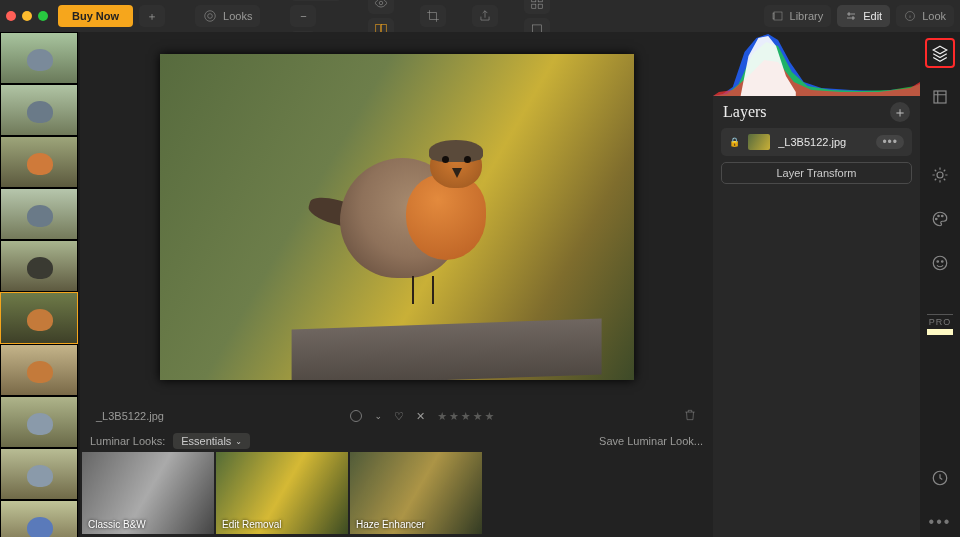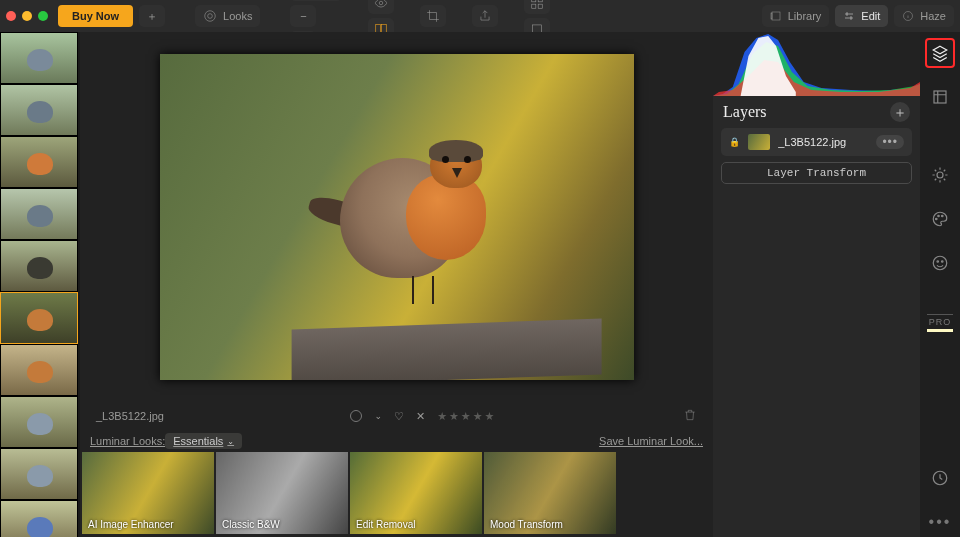--- a/index.html
+++ b/index.html
@@ -49,45 +49,45 @@
   .robin .eye.l{left:96px;top:18px;}
   .robin .eye.r{left:118px;top:18px;}
   .robin .beak{position:absolute;left:106px;top:30px;width:0;height:0;border-left:5px solid transparent;border-right:5px solid transparent;border-top:10px solid #2c2218;}
   .robin .tail{position:absolute;left:-38px;top:64px;width:70px;height:24px;background:#4b392c;border-radius:40% 10% 10% 40%;transform:rotate(16deg);}
   .robin .leg{position:absolute;width:2px;height:28px;background:#2c2218;top:138px;}
   .robin .leg.l{left:66px;}
   .robin .leg.r{left:86px;}
   .meta-row{height:28px;display:flex;align-items:center;padding:0 16px;gap:12px;color:var(--fg-dim);font-size:11px;}
   .meta-row .stars{letter-spacing:2px;color:#5a5a58;}
   .meta-row .grow{flex:1;}
-  .looks-bar{height:22px;display:flex;align-items:center;padding:0 10px;color:var(--fg-dim);font-size:11px;text-decoration:underline;}
+  .looks-bar{height:22px;display:flex;align-items:center;padding:0 10px;gap:8px;color:var(--fg-dim);font-size:11px;}
   .chip{background:#3a3a38;border-radius:4px;padding:2px 8px;display:flex;align-items:center;gap:4px;color:#ccc;}
   .chip .chev{font-size:8px;}
   .looks-bar .grow{flex:1;}
   .looks-strip{height:85px;display:flex;gap:2px;padding:0 2px;overflow:hidden;}
   .look{flex:0 0 132px;height:82px;position:relative;background:#555;overflow:hidden;}
   .look .lbl{position:absolute;left:6px;bottom:4px;font-size:10px;color:#fff;text-shadow:0 0 3px #000;}
   .look .lb{position:absolute;inset:0;}
   
   .right{display:flex;width:247px;}
   .panels{flex:1;background:#282828;display:flex;flex-direction:column;}
   .histogram{height:64px;position:relative;background:#222;}
   .layers-head{display:flex;align-items:center;justify-content:space-between;padding:6px 10px;}
   .layers-head h3{margin:0;font-size:16px;font-weight:500;color:#eee;font-family:Liberation Serif, serif;}
   .circle-btn{width:20px;height:20px;border-radius:50%;background:#3b3b3b;display:flex;align-items:center;justify-content:center;color:#bbb;font-size:14px;line-height:1;}
   .layer-row{margin:0 8px;background:#333;border-radius:5px;height:28px;display:flex;align-items:center;padding:0 8px;gap:8px;font-size:11px;}
   .layer-row .mini{width:22px;height:16px;background:#6a6;border-radius:2px;}
   .layer-row .dots{margin-left:auto;background:#444;border-radius:8px;padding:0 6px;color:#aaa;font-size:12px;letter-spacing:1px;}
-  .layer-transform{margin:6px 8px;border:1px solid #4a4a4a;border-radius:5px;height:22px;display:flex;align-items:center;justify-content:center;font-size:11px;color:#ccc;font-family:Liberation Mono, monospace;}
+  .layer-transform{margin:6px 8px;border:1px solid #4a4a4a;border-radius:5px;height:22px;display:flex;align-items:center;justify-content:center;font-size:11px;color:#ccc;}
   .rail{width:40px;background:#1f1f1f;display:flex;flex-direction:column;align-items:center;padding-top:6px;gap:14px;}
   .rail-btn{width:30px;height:30px;display:flex;align-items:center;justify-content:center;border-radius:4px;color:#888;}
   .rail-btn.active{border:2px solid #ff2a2a;color:#eee;}
   .rail-btn svg{stroke:currentColor;fill:none;stroke-width:1.6;}
   .rail .spacer{flex:1;}
-  .rail .pro{font-size:9px;color:#777;border-top:1px solid #555;border-bottom:3px solid #fef9c3;padding:2px 2px;letter-spacing:1px;}
+  .rail .pro{font-size:9px;color:#777;border-top:1px solid #555;border-bottom:6px solid #fef9c3;padding:2px 2px;letter-spacing:1px;}
   .lock{font-size:9px;color:#aaa;}
 </style>
 </head>
 <body>
 
 <div class="toolbar">
   <div class="traffic">
     <span class="tl-close"></span>
     <span class="tl-min"></span>
     <span class="tl-max"></span>
@@ -174,21 +174,21 @@
     <svg width="12" height="12" viewBox="0 0 24 24" style="stroke:#eee">
         <path d="M4 8h16M4 16h16M8 4v8M16 12v8"></path>
       </svg>
     <span>Edit</span>
   </div>
   <div class="tb-seg">
     <svg width="12" height="12" viewBox="0 0 24 24">
         <circle cx="12" cy="12" r="9"></circle>
         <path d="M12 8v0M12 11v5"></path>
       </svg>
-    <span>Haze</span>
+    <span>Look</span>
   </div>
 </div>
 
 <div class="main">
 
   <div class="filmstrip">
     <div class="thumb" style="background:linear-gradient(#a8c49e,#6a7a5a)">
         <div class="bird" style="background:#7a8a9a"></div>
       </div>
     <div class="thumb" style="background:linear-gradient(#b0c4a4,#707a5a)">
@@ -260,34 +260,30 @@
       <div class="chip">
         <span>Essentials</span>
         <span class="chev">⌄</span>
       </div>
       <div class="grow"></div>
       <span>Save Luminar Look...</span>
     </div>
 
     <div class="looks-strip">
       <div class="look">
-          <div class="lb" style="background:linear-gradient(120deg,#576b3e,#c9b037,#3d4a28)"></div>
-          <span class="lbl">AI Image Enhancer</span>
-        </div>
-      <div class="look">
           <div class="lb" style="background:linear-gradient(120deg,#666,#aaa,#444);filter:grayscale(1)"></div>
           <span class="lbl">Classic B&amp;W</span>
         </div>
       <div class="look">
           <div class="lb" style="background:linear-gradient(120deg,#576b3e,#d0b84a,#3d4a28);filter:saturate(1.2)"></div>
           <span class="lbl">Edit Removal</span>
         </div>
       <div class="look">
           <div class="lb" style="background:linear-gradient(120deg,#4a5a34,#a89037,#2e3a20);filter:sepia(.2)"></div>
-          <span class="lbl">Mood Transform</span>
+          <span class="lbl">Haze Enhancer</span>
         </div>
     </div>
   </div>
 
   <div class="right">
     <div class="panels">
       <div class="histogram">
         <svg viewBox="0 0 210 64" width="100%" height="100%" preserveAspectRatio="none">
           <polygon points="0,64 10,62 20,55 32,20 44,6 56,2 66,8 78,30 92,50 110,56 140,58 170,59 200,56 210,52 210,64" fill="#2060ff" opacity="0.85"></polygon>
           <polygon points="0,64 14,62 26,52 40,22 54,10 66,14 80,40 96,54 120,58 150,59 180,58 205,54 210,52 210,64" fill="#20d040" opacity="0.75"></polygon>

